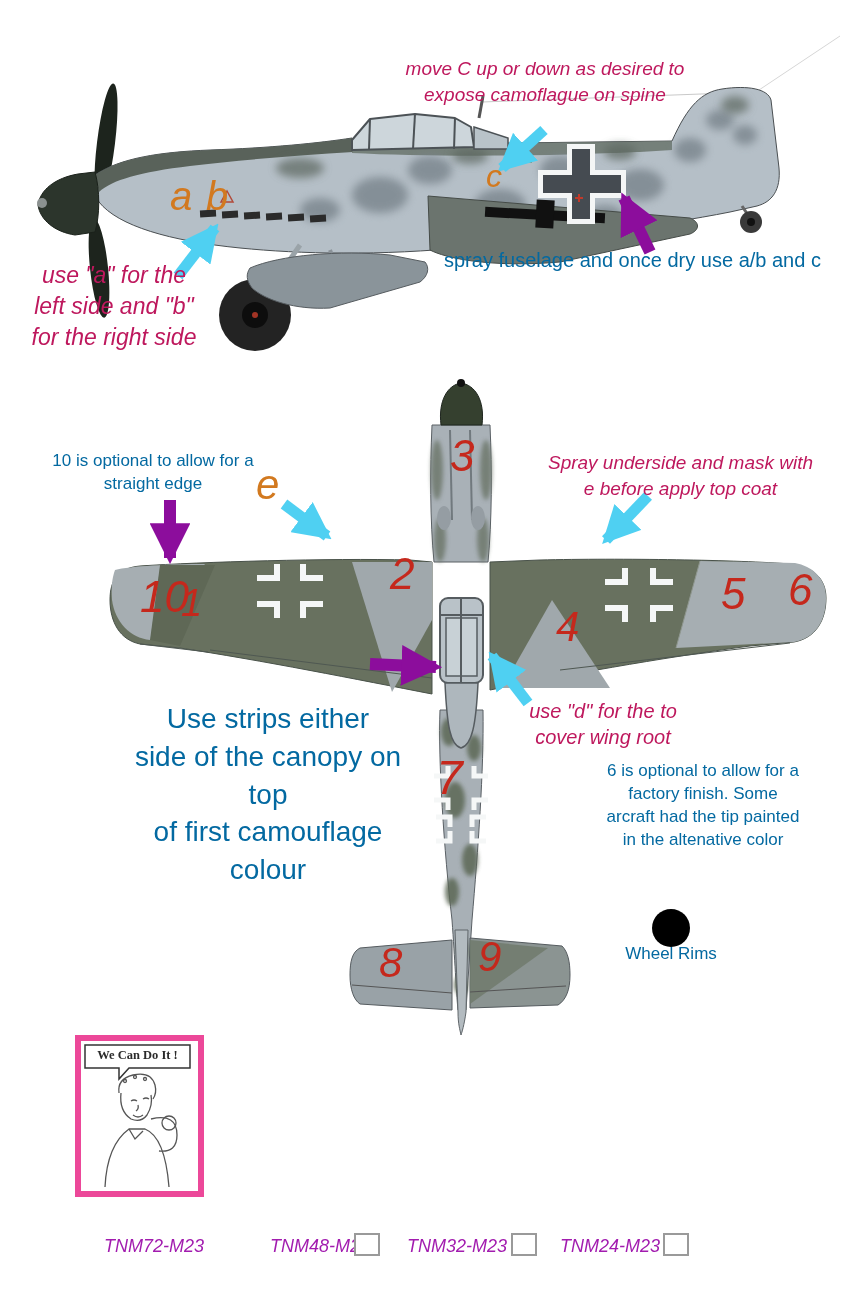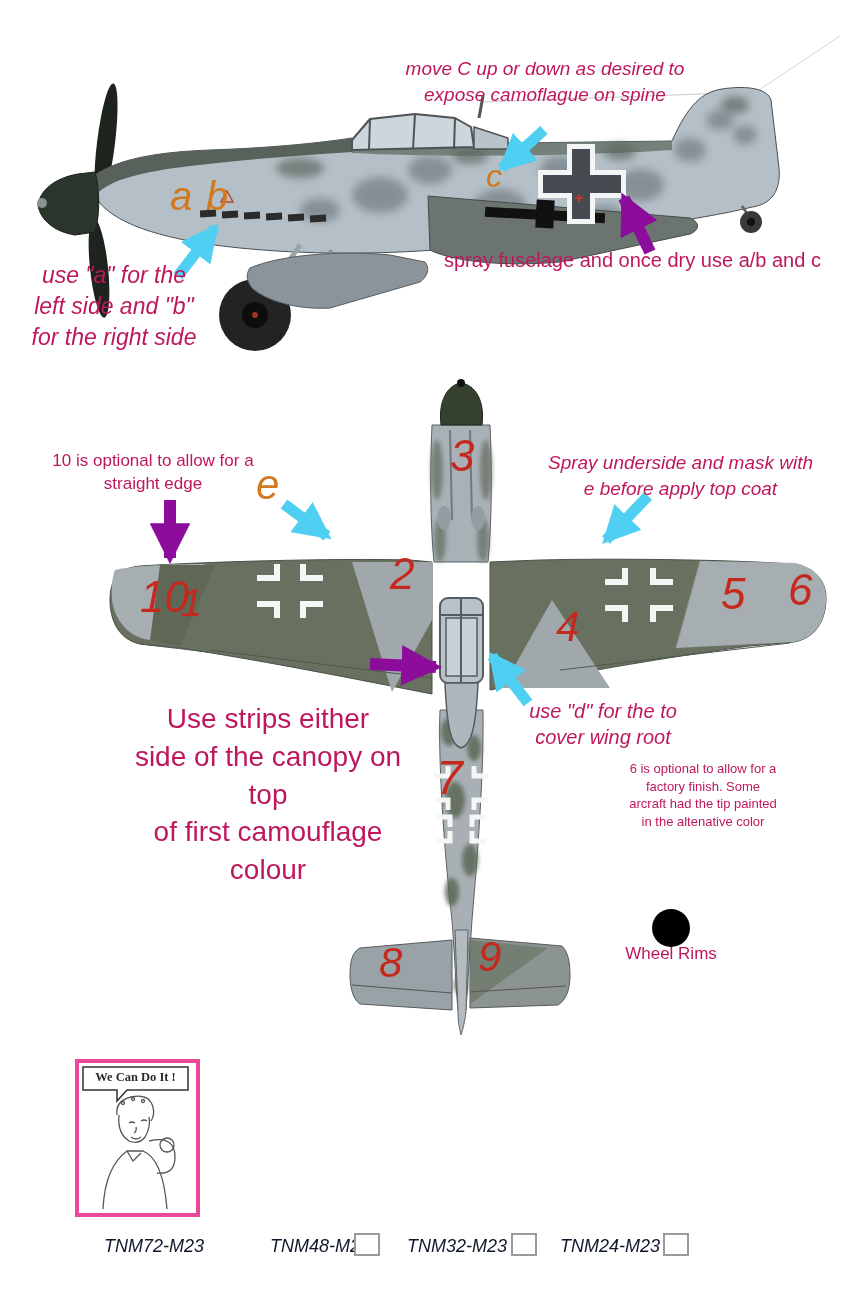--- a/index.html
+++ b/index.html
@@ -2,27 +2,27 @@
 <html><head>
 <meta charset="utf-8">
 <style>
   html,body{margin:0;padding:0;background:#ffffff;}
   #sheet{position:relative;width:862px;height:1293px;background:#fff;overflow:hidden;
          font-family:"Liberation Sans",sans-serif;}
   .abs{position:absolute;}
   .ml{white-space:pre-line;}
   .center{text-align:center;}
   .o-note{color:#be185d;font-style:italic;}
-  .p-note{color:#be185d;}
+  .p-note{color:#0369a1;}
   .red-num{color:#c5281c;font-style:italic;font-weight:400;line-height:1;}
   .o-label{color:#d2791f;font-style:italic;line-height:1;}
   .stencil{font-family:"Liberation Serif",serif;font-weight:bold;color:#2b2b2b;letter-spacing:.4px;}
-  .code{font-style:italic;font-size:18px;color:#0f172a;}
+  .code{font-style:italic;font-size:18px;color:#a21caf;}
   .cbox{width:26px;height:23px;border:2px solid #9a9a9a;background:#fff;box-sizing:border-box;}
-  .poster{border:4px solid #ec4899;background:#fff;margin-top:24px;}
+  .poster{border:6px solid #ec4899;background:#fff;}
   svg{display:block;}
 </style>
 </head>
 <body>
 
 <div id="sheet">
 
   <svg class="abs" style="left:0;top:0;" width="862" height="1293" viewBox="0 0 862 1293">
     <defs>
       <filter id="soft" x="-60%" y="-60%" width="220%" height="220%">
@@ -264,21 +264,21 @@
   <div class="abs o-note ml center" style="left:528px;top:450px;width:305px;font-size:19px;line-height:1.35;">Spray underside and mask with
 e before apply top coat</div>
 
   <div class="abs p-note ml center" style="left:118px;top:700px;width:300px;font-size:28px;line-height:1.35;">Use strips either
 side of the canopy on top
 of first camouflage colour</div>
 
   <div class="abs o-note ml center" style="left:498px;top:698px;width:210px;font-size:20px;line-height:1.3;">use "d" for the to
 cover wing root</div>
 
-  <div class="abs p-note ml center" style="left:578px;top:760px;width:250px;font-size:13px;line-height:1.35;">6 is optional to allow for a
+  <div class="abs p-note ml center" style="left:578px;top:760px;width:250px;font-size:17px;line-height:1.35;">6 is optional to allow for a
 factory finish. Some
 arcraft had the tip painted
 in the altenative color</div>
 
   <div class="abs p-note center" style="left:596px;top:944px;width:150px;font-size:17px;">Wheel Rims</div>
 
   <div class="abs red-num" style="left:140px;top:575px;font-size:44px;text-align:center;">10</div>
   <div class="abs red-num" style="left:181px;top:584px;font-size:38px;">1</div>
   <div class="abs red-num" style="left:390px;top:552px;font-size:44px;">2</div>
   <div class="abs red-num" style="left:450px;top:434px;font-size:44px;">3</div>

